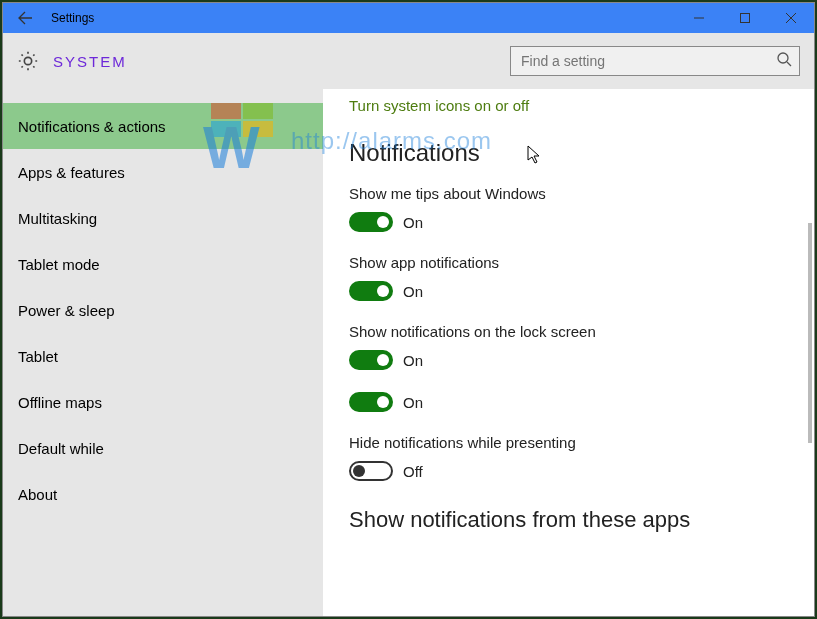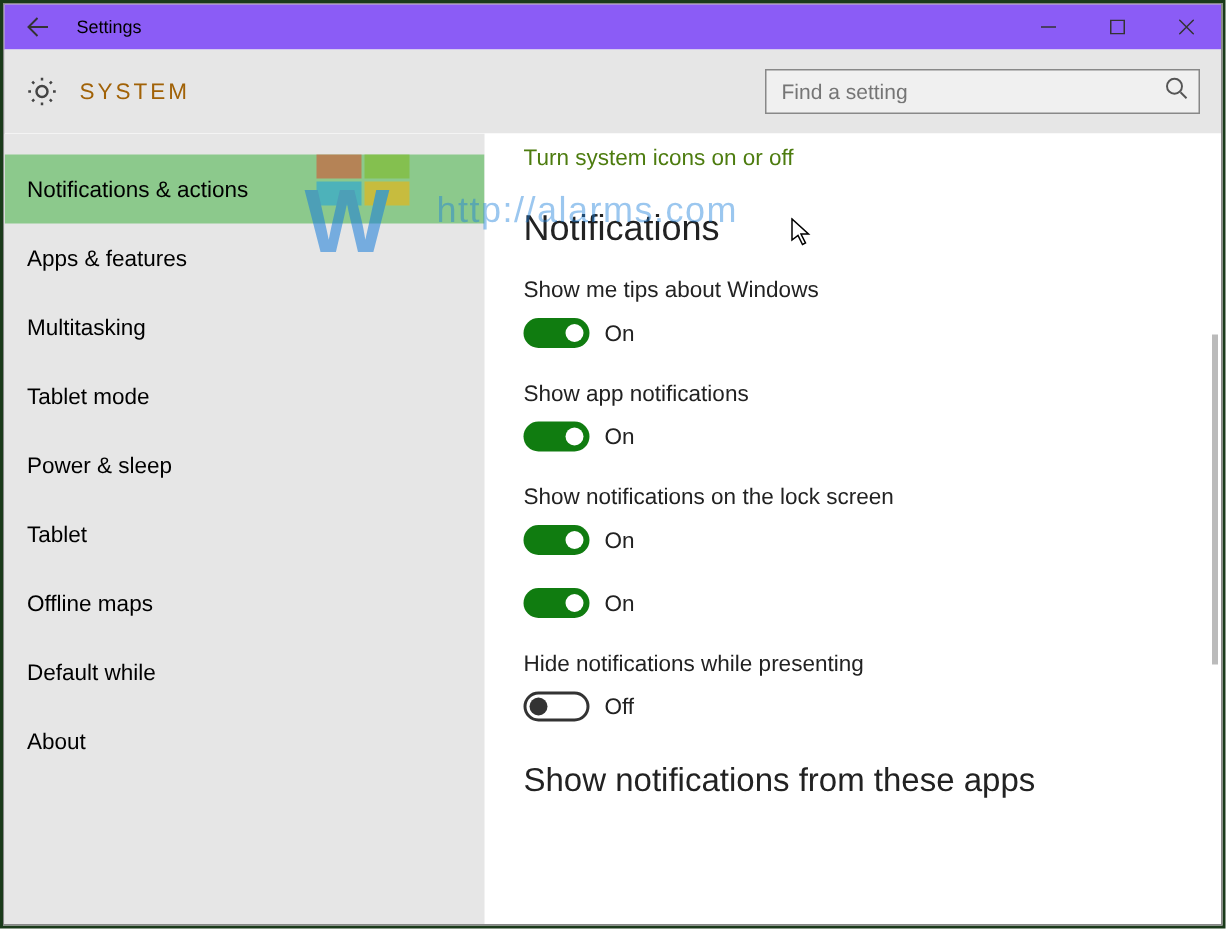--- a/index.html
+++ b/index.html
@@ -1,28 +1,28 @@
 <!DOCTYPE html>
 <html><head>
 <meta charset="utf-8">
 <style>
   * { box-sizing: border-box; margin: 0; padding: 0; }
   body { font-family: "Segoe UI", Arial, sans-serif; background: #1a3a1a; width: 817px; height: 619px; overflow: hidden; position: relative; }
   .window { position: absolute; top: 2px; left: 2px; width: 813px; height: 615px; background: #fff; border: 1px solid #888; display: flex; flex-direction: column; }
-  .titlebar { height: 30px; background: #8b5cf6; display: flex; align-items: center; }
+  .titlebar { height: 30px; background: #3b82f6; display: flex; align-items: center; }
   .titlebar-left { display: flex; align-items: center; gap: 14px; padding-left: 10px; }
   .back-btn { width: 24px; height: 24px; display: flex; align-items: center; justify-content: center; cursor: pointer; }
   .title { font-size: 12px; color: #000; }
   .titlebar-right { margin-left: auto; display: flex; height: 100%; }
   .win-btn { width: 46px; height: 100%; display: flex; align-items: center; justify-content: center; cursor: pointer; }
   .win-btn svg { stroke: #333; }
   .header { height: 56px; background: #e6e6e6; display: flex; align-items: center; padding: 0 14px; }
   .header-left { display: flex; align-items: center; gap: 14px; }
   .gear svg { display: block; }
-  .header-title { font-size: 15px; letter-spacing: 2px; color: #a16207; }
+  .header-title { font-size: 15px; letter-spacing: 2px; color: #6d28d9; }
   .header-search { margin-left: auto; position: relative; }
   .search-input { width: 290px; height: 30px; border: 1px solid #888; padding: 0 34px 0 10px; font-size: 14px; background: #f0f0f0; color: #4c1d95; outline: none; }
   .search-icon { position: absolute; right: 8px; top: 50%; transform: translateY(-50%); }
   .body { flex: 1; display: flex; background: #fff; overflow: hidden; }
   .sidebar { width: 320px; background: #e6e6e6; position: relative; overflow: hidden; }
   .sidebar-cutoff { height: 14px; display: flex; align-items: center; padding-left: 15px; font-size: 15px; color: #000; overflow: hidden; }
   .sidebar-item { height: 46px; display: flex; align-items: center; padding-left: 15px; font-size: 15px; color: #000; cursor: pointer; }
   .sidebar-item.selected { background: #8cc98c; }
   .main { flex: 1; position: relative; padding: 8px 26px 0 26px; overflow: hidden; }
   .link { color: #4d7c0f; font-size: 15px; margin-bottom: 25px; display: inline-block; }

